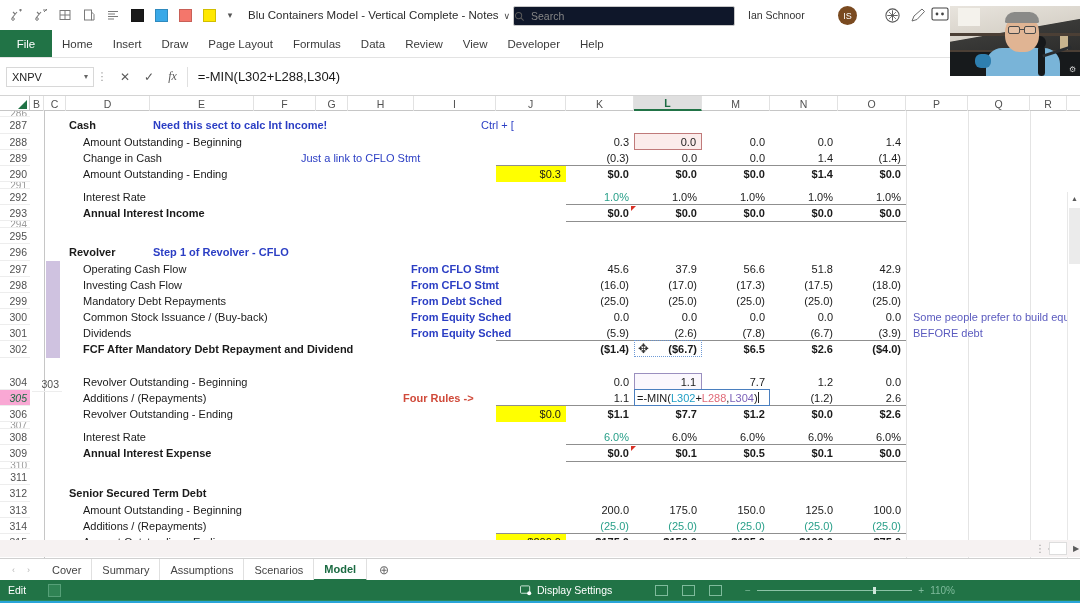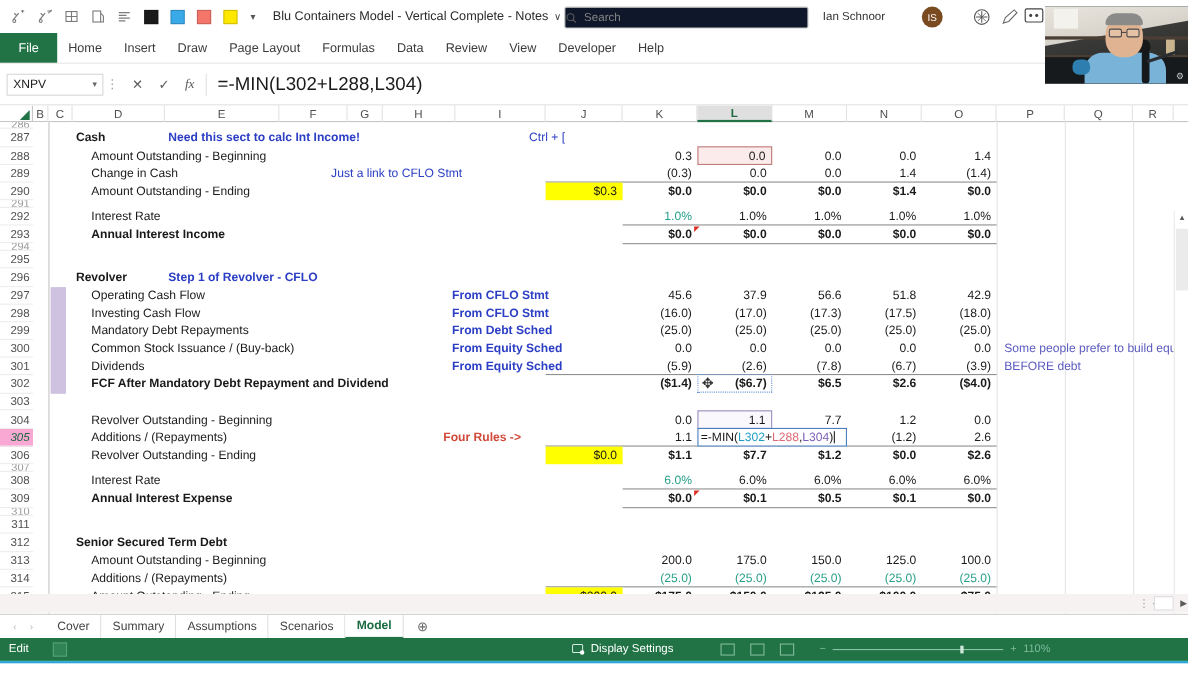--- a/index.html
+++ b/index.html
@@ -79,21 +79,21 @@
   }
   .namebox .cv { font-size:8px; color:#666; }
   .nb-dots { width:16px; text-align:center; color:#9a9a9a; font-size:11px; letter-spacing:0; }
   .fb-btns { display:flex; align-items:center; gap:14px; padding:0 10px; }
   .fb-btns span { font-size:12px; color:#5a5a5a; }
   .fb-x { color:#6b6b6b; }
   .fb-check { color:#3a3a3a; }
   .fb-fx { font-style:italic; font-family:"Liberation Serif", serif; color:#3a3a3a; }
   .fb-input {
     flex:1; height:20px; border-left:1px solid #e0e0e0; padding-left:10px;
-    font-size:17px; color:#1a1a1a; display:flex; align-items:center;
+    font-size:13px; color:#1a1a1a; display:flex; align-items:center;
   }
 
   
   .grid-wrap { position:absolute; left:0; top:96px; width:1080px; height:462px; background:#fff; }
   .colhdr {
     position:absolute; left:0; top:0; height:15px; width:1080px;
     background:#fff; border-bottom:1px solid #c6c6c6;
   }
   .ch {
     position:absolute; top:0; height:15px; font-size:10.5px; color:#505050;
@@ -392,21 +392,21 @@
       <div class="rh" style="top:94px;  height:16px;">293</div>
       <div class="rh squish" style="top:110px; height:7px;">294</div>
       <div class="rh" style="top:117px; height:16px;">295</div>
       <div class="rh" style="top:133px; height:17px;">296</div>
       <div class="rh" style="top:150px; height:16px;">297</div>
       <div class="rh" style="top:166px; height:16px;">298</div>
       <div class="rh" style="top:182px; height:16px;">299</div>
       <div class="rh" style="top:198px; height:16px;">300</div>
       <div class="rh" style="top:214px; height:16px;">301</div>
       <div class="rh" style="top:230px; height:17px;">302</div>
-      <div class="rh" style="top:246px; height:16px;">303</div>
+      <div class="rh" style="top:265px; height:16px;margin-left:32px;">303</div>
       <div class="rh" style="top:263px; height:16px;">304</div>
       <div class="rh sel" style="top:279px; height:16px;">305</div>
       <div class="rh" style="top:295px; height:16px;padding-left:16px;">306</div>
       <div class="rh squish" style="top:311px; height:7px;">307</div>
       <div class="rh" style="top:318px; height:16px;">308</div>
       <div class="rh" style="top:334px; height:17px;">309</div>
       <div class="rh squish" style="top:351px; height:7px;">310</div>
       <div class="rh" style="top:358px; height:16px;">311</div>
       <div class="rh" style="top:374px; height:17px;">312</div>
       <div class="rh" style="top:391px; height:16px;">313</div>

